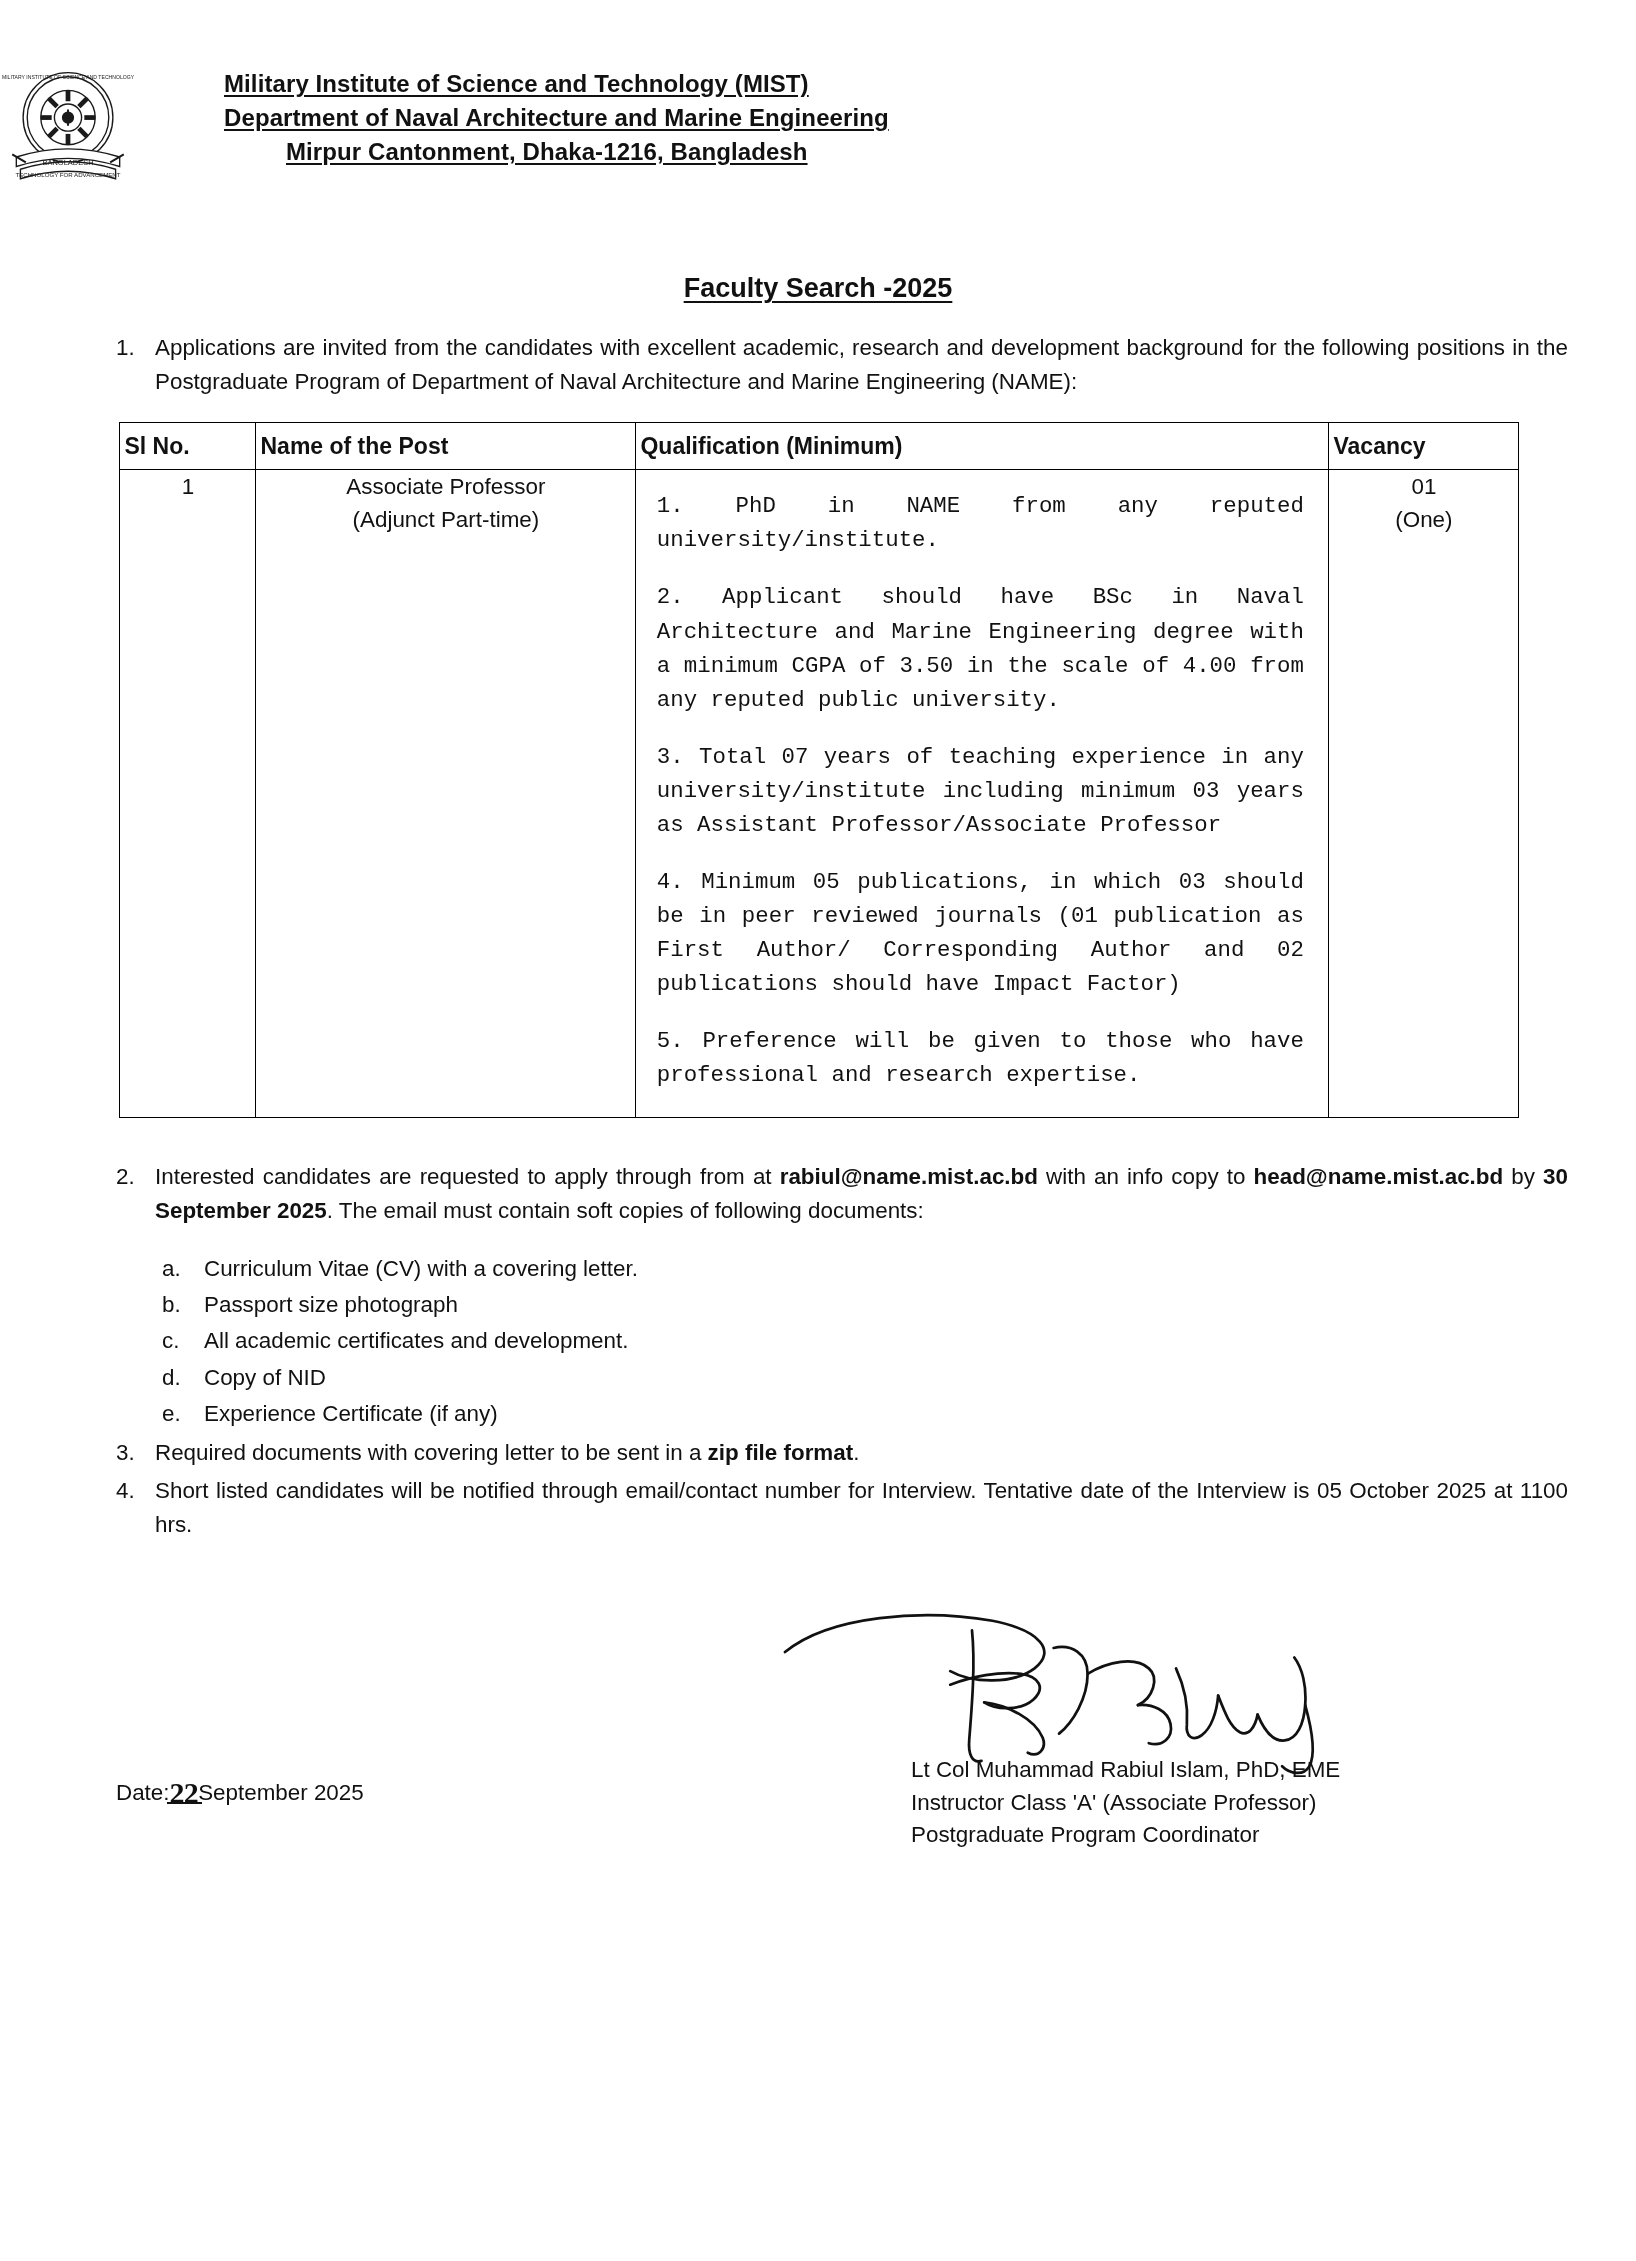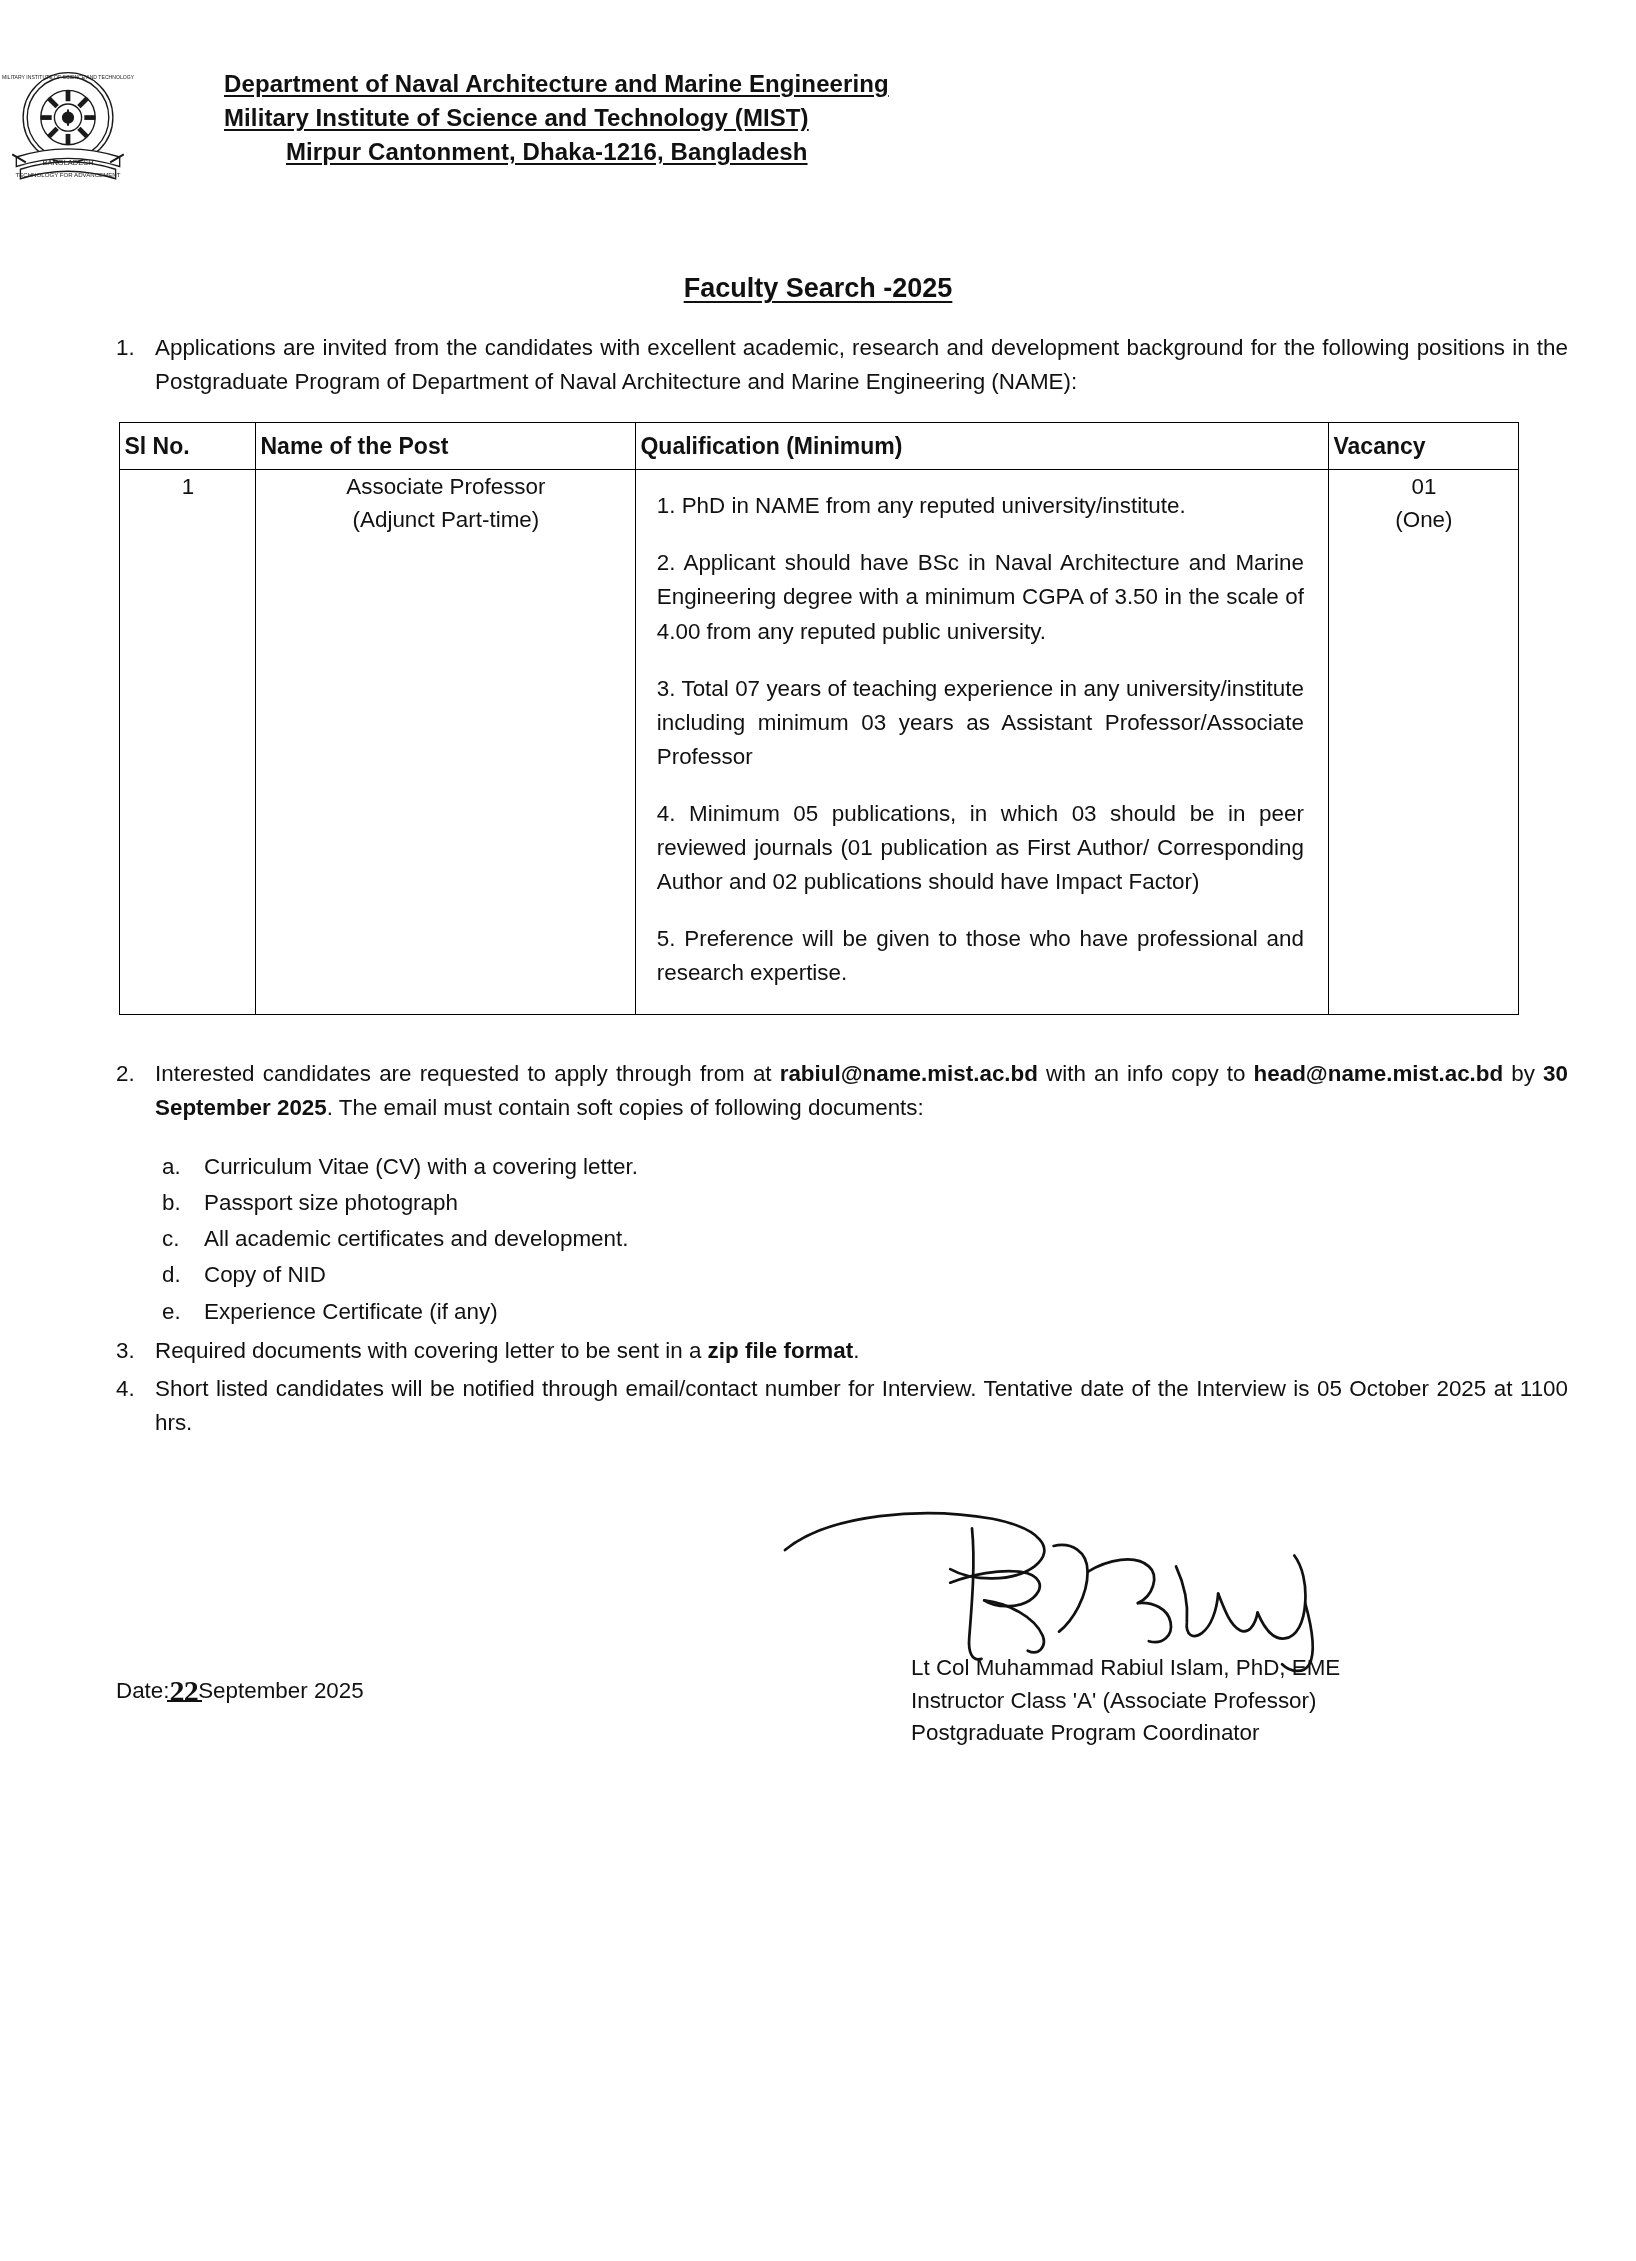--- a/index.html
+++ b/index.html
@@ -118,20 +118,21 @@
   }
   td.c-qual {
     padding: 19px 24.5px 20.4px 20.4px;
     font-size: 22.4px;
     line-height: 1.52;
   }
   td.c-qual p {
     margin: 0 0 23px 0;
     text-align: justify;
     text-justify: inter-word;
+    font-family: Liberation Mono, monospace;
   }
   td.c-qual p:last-child { margin-bottom: 4.1px; }
 
   
   .sublist {
     margin: 23px 0 0 0;
     padding-left: 46px;
     font-size: 22.4px;
     line-height: 1.62;
   }
@@ -214,22 +215,22 @@
             <path d="M30 168 Q100 146 170 168 L170 182 Q100 160 30 182 Z" fill="#ffffff"></path>
             <path d="M18 146 L38 158 M182 146 L162 158" stroke-width="3"></path>
           </g>
           <text x="100" y="162" font-size="11" text-anchor="middle" font-family="Liberation Sans, sans-serif" fill="#1a1a1a">BANGLADESH</text>
           <text x="100" y="180" font-size="9" text-anchor="middle" font-family="Liberation Sans, sans-serif" fill="#1a1a1a">TECHNOLOGY FOR ADVANCEMENT</text>
           <text x="100" y="36" font-size="7.5" text-anchor="middle" font-family="Liberation Sans, sans-serif" fill="#1a1a1a">MILITARY INSTITUTE OF SCIENCE AND TECHNOLOGY</text>
         </svg>
       </div>
     </div>
     <div class="header-text">
+      <div class="header-line l2">Military Institute of Science and Technology (MIST)</div>
       <div class="header-line l1">Department of Naval Architecture and Marine Engineering</div>
-      <div class="header-line l2">Military Institute of Science and Technology (MIST)</div>
       <div class="header-line l3">Mirpur Cantonment, Dhaka-1216, Bangladesh</div>
     </div>
   </div>
 
   <div class="doc-title">Faculty Search -2025</div>
 
   <div class="content">
 
     <div class="para">
       <div class="num">1.</div>

